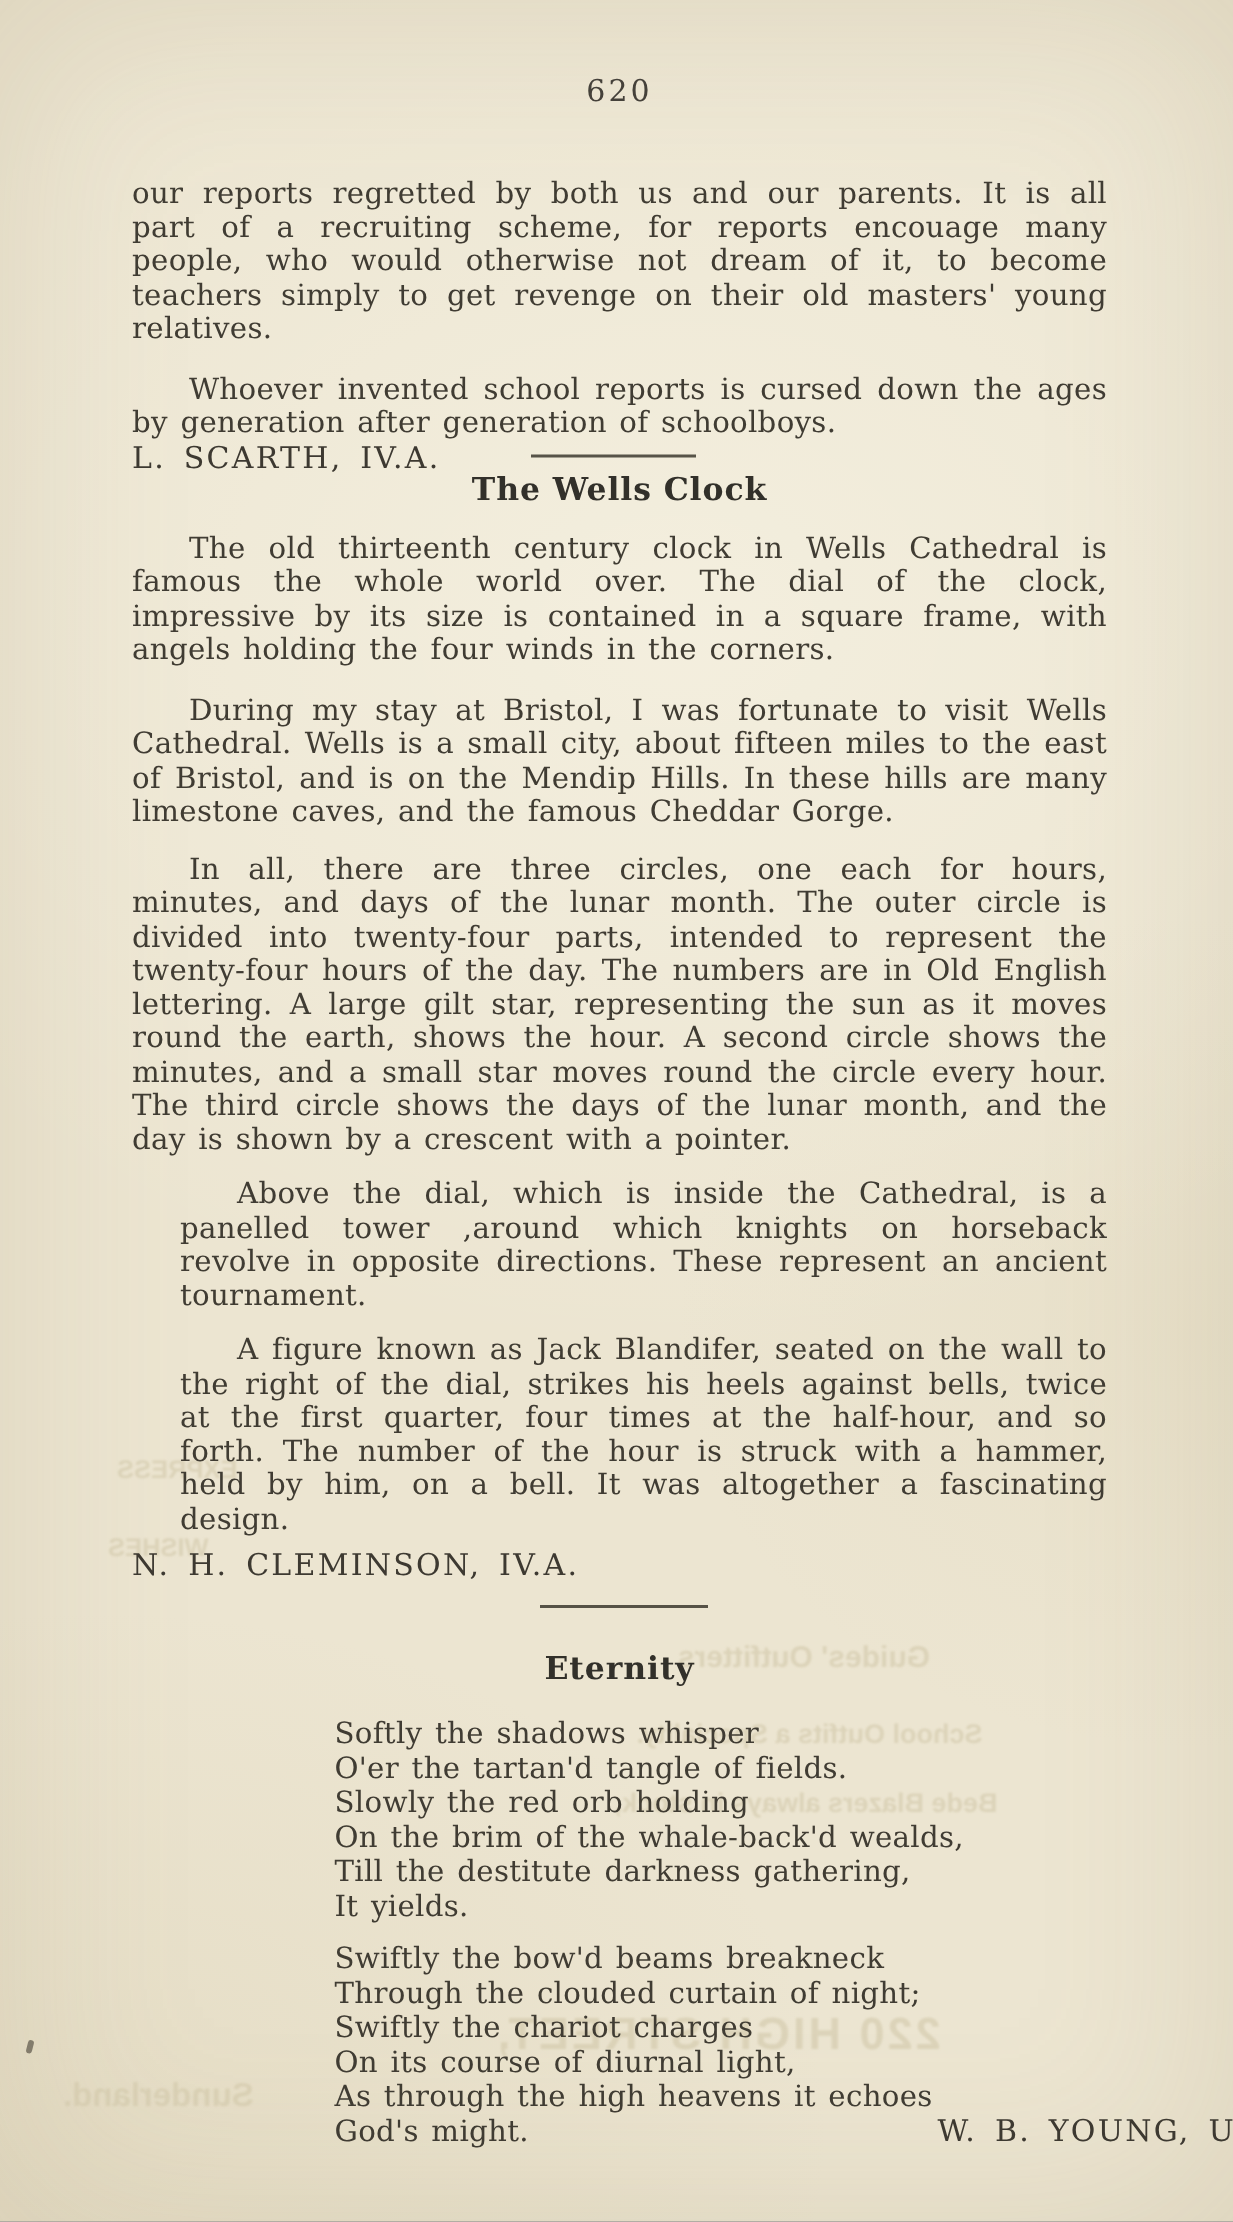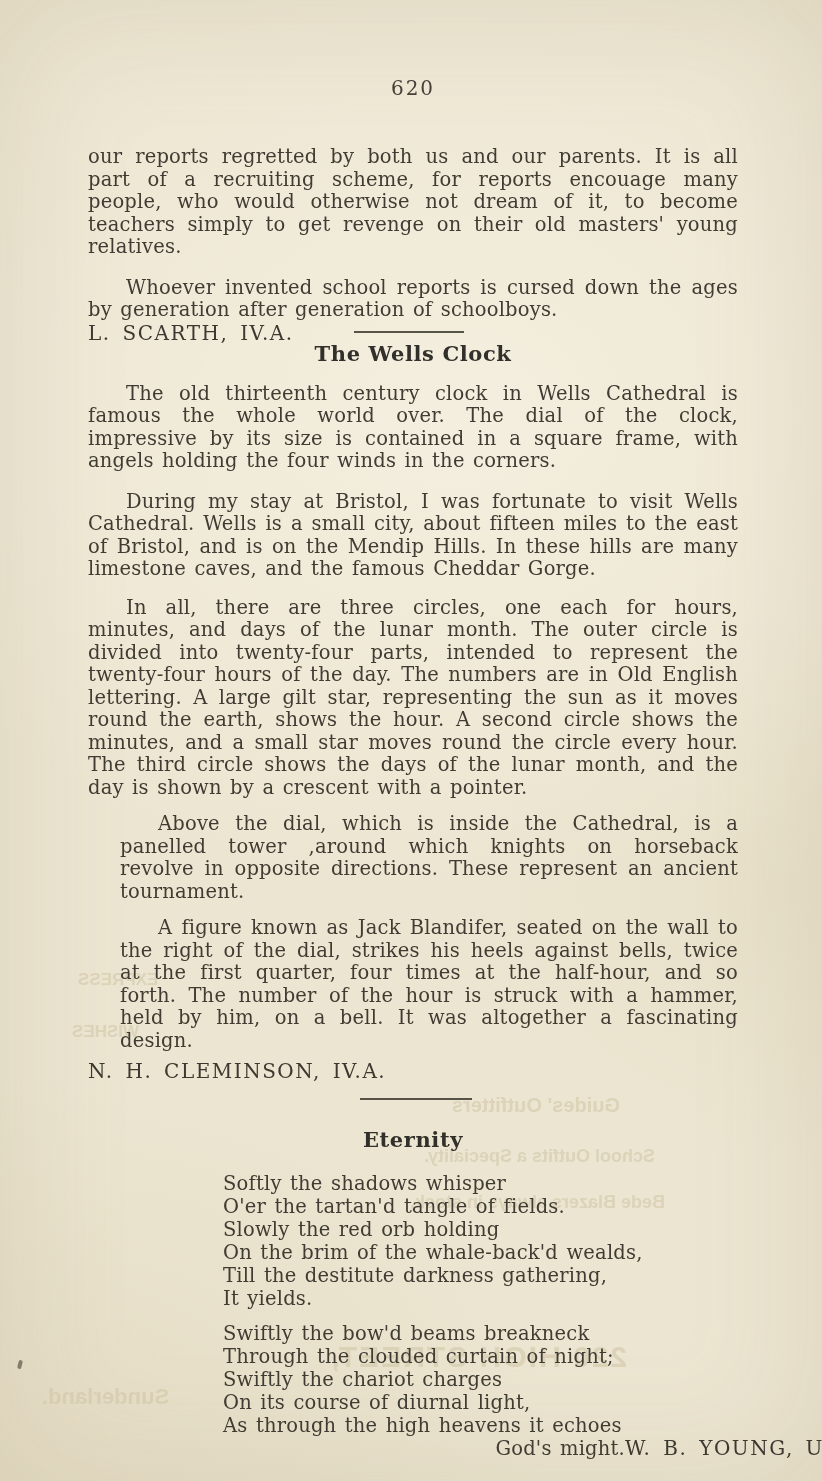--- a/index.html
+++ b/index.html
@@ -16,21 +16,21 @@
       radial-gradient(ellipse 500px 400px at 97% 60%, rgba(205,192,150,0.12), transparent 70%),
       #ece5d1;
     box-shadow: inset 0 0 130px rgba(150,134,94,0.18);
     font-family: "DejaVu Serif", "Liberation Serif", serif;
     color: #403c33;
   }
 
   .content {
     position: absolute;
     left: 88px;
-    top: 76px;
+    top: 48px;
     width: 650px;
   }
 
   .page-number {
     text-align: center;
     font-size: 20px;
     line-height: 24px;
     letter-spacing: 2px;
     color: #45413a;
   }
@@ -88,21 +88,21 @@
   .poem-stanza-2 { margin-top: 12px; }
   .poem-line {
     font-size: 19.5px;
     line-height: 23px;
     letter-spacing: 0.2px;
     word-spacing: 2px;
     white-space: nowrap;
   }
   .poem-last-row {
     display: flex;
-    justify-content: flex-end;
+    justify-content: space-between;
     align-items: baseline;
     line-height: 23px;
   }
   .poem-last-row .sig { margin-right: -149px; } 
 
   
   .bleed {
     position: absolute;
     transform: scaleX(-1);
     font-family: "Liberation Sans", sans-serif;

